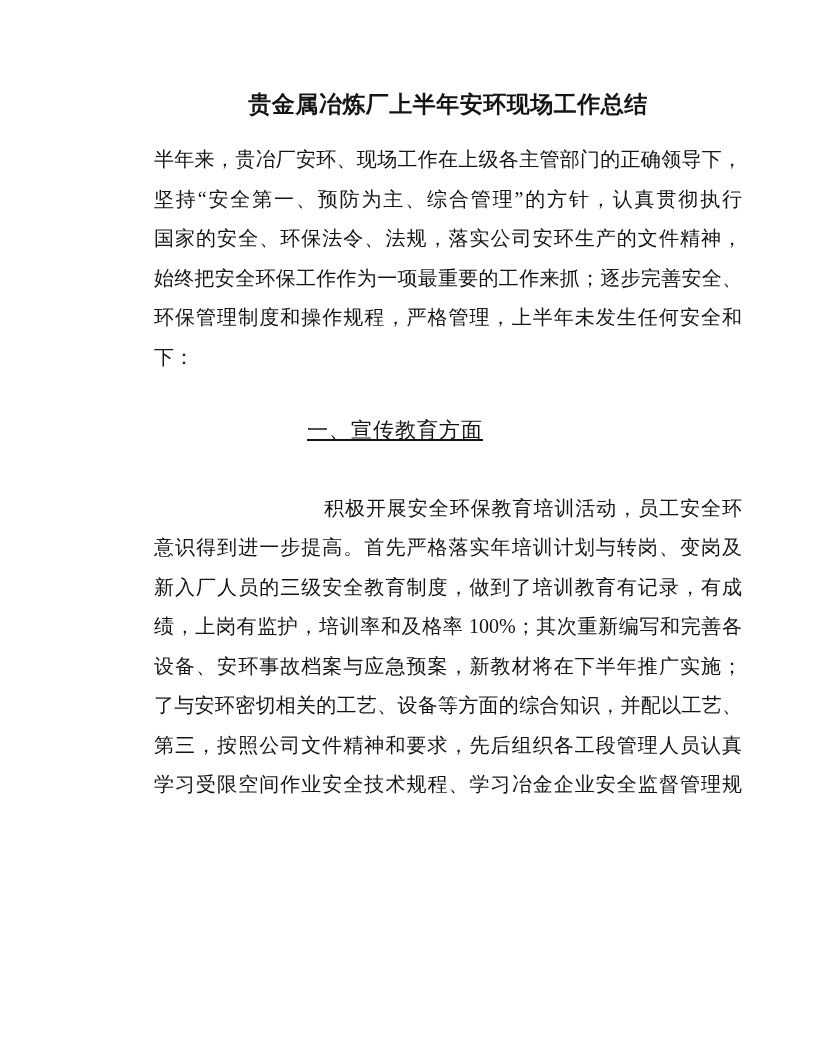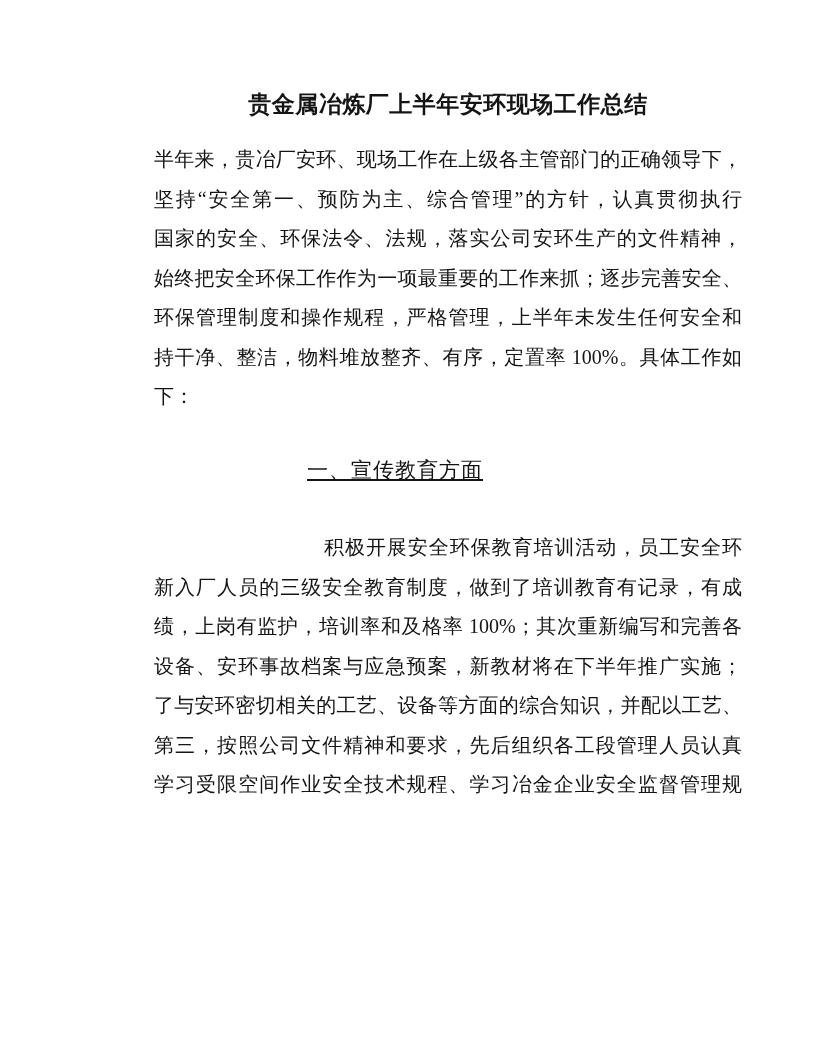--- a/index.html
+++ b/index.html
@@ -60,28 +60,28 @@
 <div class="page">
   <div class="content">
     <div class="doc-title">贵金属冶炼厂上半年安环现场工作总结</div>
     <div id="doc-body">
         <div class="block paragraph block-0">
           <div class="line">半年来，贵冶厂安环、现场工作在上级各主管部门的正确领导下，</div>
           <div class="line">坚持“安全第一、预防为主、综合管理”的方针，认真贯彻执行</div>
           <div class="line">国家的安全、环保法令、法规，落实公司安环生产的文件精神，</div>
           <div class="line">始终把安全环保工作作为一项最重要的工作来抓；逐步完善安全、</div>
           <div class="line">环保管理制度和操作规程，严格管理，上半年未发生任何安全和</div>
-          <div class="line">持干净、整洁，物料堆放整齐、有序，定置率 100%。具体工作如</div>
           <div class="line no-justify">下：</div>
         </div>
         <div class="block heading block-1">
           <div class="heading-line">一、宣传教育方面</div>
         </div>
         <div class="block paragraph block-2">
           <div class="line indent-first">积极开展安全环保教育培训活动，员工安全环保</div>
+          <div class="line">意识得到进一步提高。首先严格落实年培训计划与转岗、变岗及</div>
           <div class="line">新入厂人员的三级安全教育制度，做到了培训教育有记录，有成</div>
           <div class="line">绩，上岗有监护，培训率和及格率 100%；其次重新编写和完善各</div>
           <div class="line">设备、安环事故档案与应急预案，新教材将在下半年推广实施；</div>
           <div class="line">了与安环密切相关的工艺、设备等方面的综合知识，并配以工艺、</div>
           <div class="line">第三，按照公司文件精神和要求，先后组织各工段管理人员认真</div>
           <div class="line">学习受限空间作业安全技术规程、学习冶金企业安全监督管理规</div>
         </div>
       </div>
   </div>
 </div>

